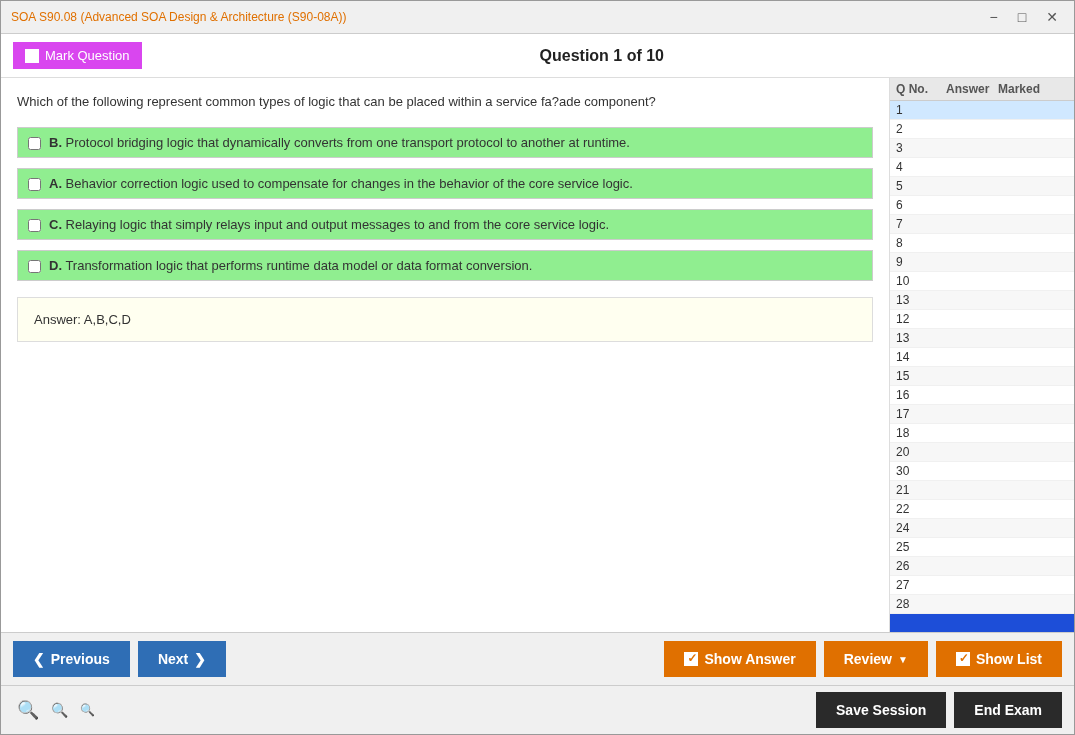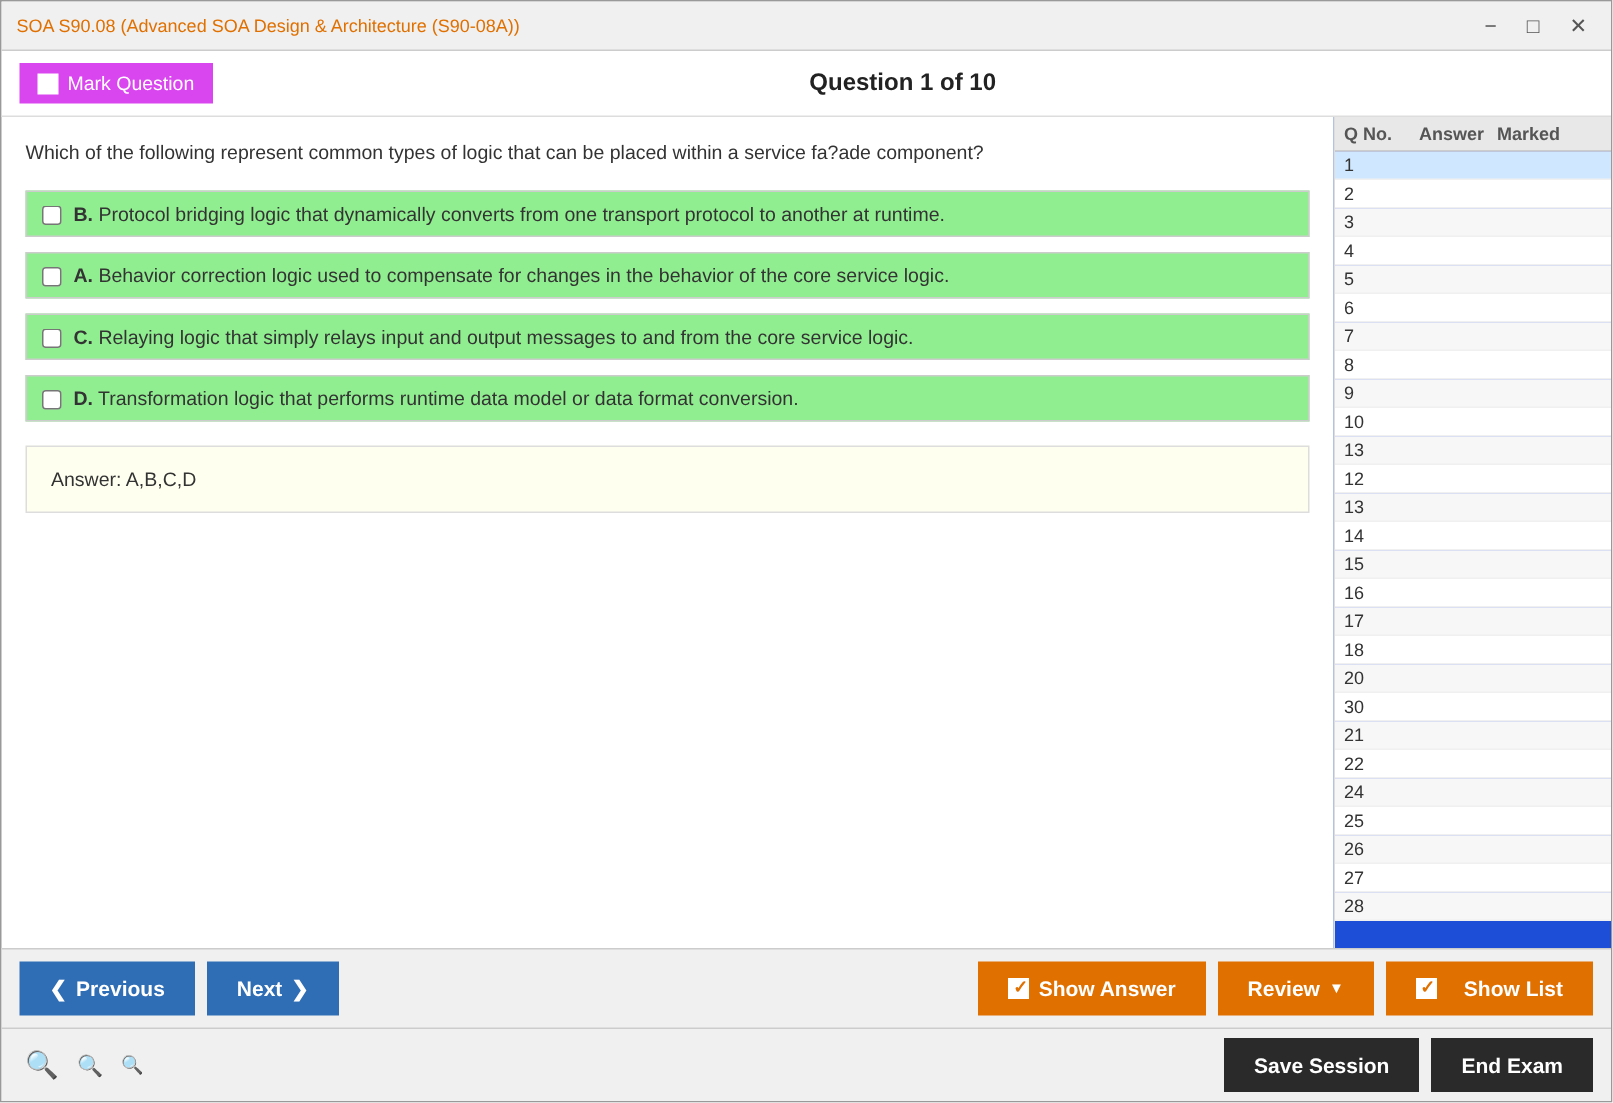--- a/index.html
+++ b/index.html
@@ -166,21 +166,21 @@
       color: #fff;
       display: flex;
       align-items: center;
       gap: 6px;
     }
 
     .btn-prev { background: #2f6eb5; }
     .btn-next { background: #2f6eb5; }
     .btn-show-answer { background: #e07000; display: flex; align-items: center; gap: 6px; }
     .btn-review { background: #e07000; }
-    .btn-show-list { background: #e07000; display: flex; align-items: center; gap: 18px; }
+    .btn-show-list { background: #e07000; display: flex; align-items: center; gap: 6px; }
     .btn-save-session { background: #2a2a2a; }
     .btn-end-exam { background: #2a2a2a; }
 
     .spacer { flex: 1; }
 
     .zoom-controls {
       display: flex;
       align-items: center;
       gap: 4px;
       margin-right: 8px;

